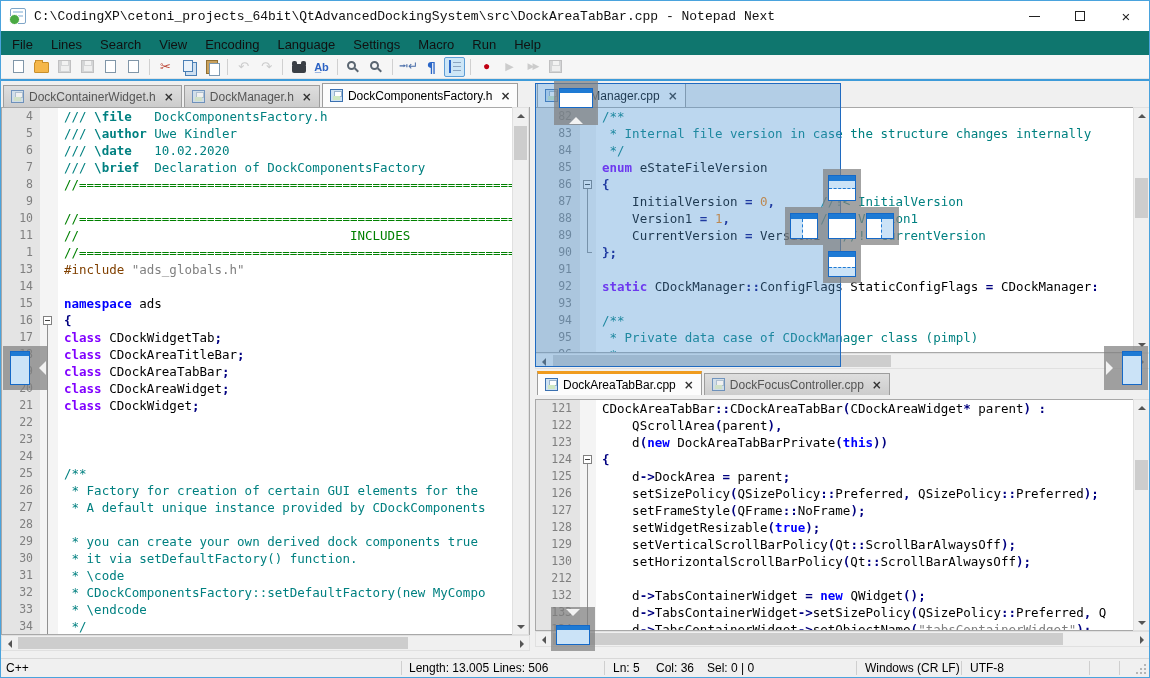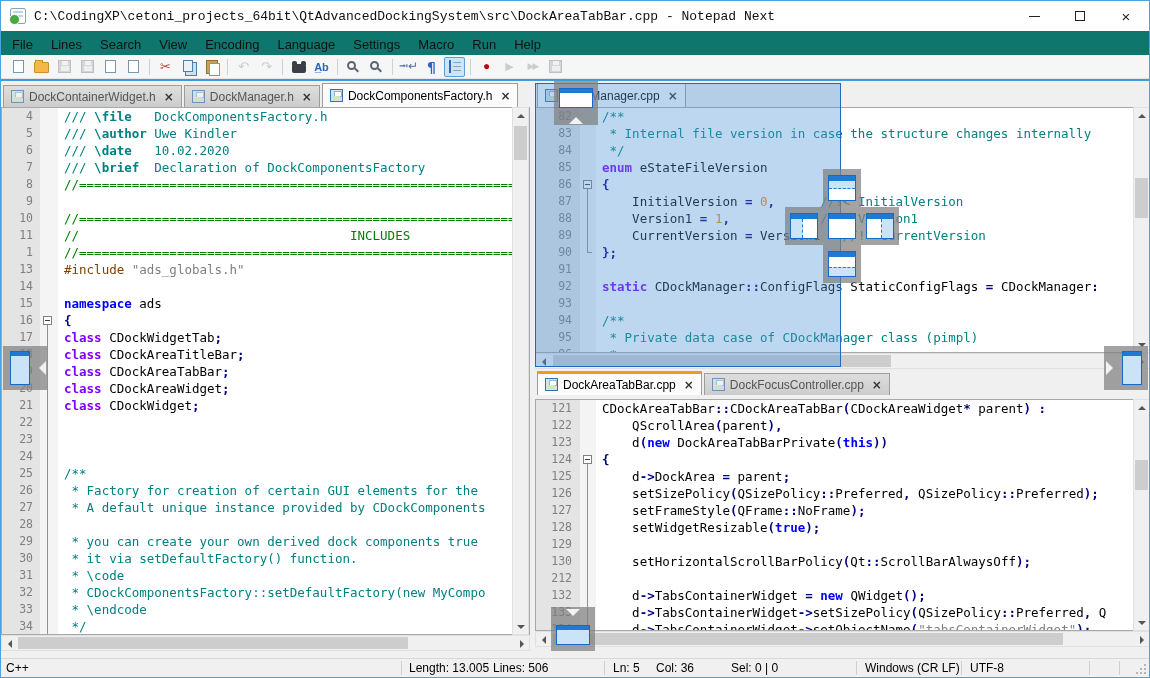--- a/index.html
+++ b/index.html
@@ -375,21 +375,21 @@
       </div>
     <div class="editor ed-right" style="left:534px;top:318px;width:599px;height:232px;" id="ed-bottomRight">
         <div class="cline"><span class="lnum">121</span><span class="fold"></span><span class="codetext"><span class="id">CDockAreaTabBar</span><span class="op">::</span><span class="id">CDockAreaTabBar</span><span class="op">(</span><span class="id">CDockAreaWidget</span><span class="op">*</span><span class="id"> parent</span><span class="op">) :</span></span></div>
         <div class="cline"><span class="lnum">122</span><span class="fold"></span><span class="codetext"><span class="id">    QScrollArea</span><span class="op">(</span><span class="id">parent</span><span class="op">),</span></span></div>
         <div class="cline"><span class="lnum">123</span><span class="fold"></span><span class="codetext"><span class="id">    d</span><span class="op">(</span><span class="kw">new</span><span class="id"> DockAreaTabBarPrivate</span><span class="op">(</span><span class="kw">this</span><span class="op">))</span></span></div>
         <div class="cline"><span class="lnum">124</span><span class="fold"><span class="fbox"></span><span class="ftail"></span></span><span class="codetext"><span class="op">{</span></span></div>
         <div class="cline"><span class="lnum">125</span><span class="fold"><span class="fline"></span></span><span class="codetext"><span class="id">    d</span><span class="op">-&gt;</span><span class="id">DockArea </span><span class="op">=</span><span class="id"> parent</span><span class="op">;</span></span></div>
         <div class="cline"><span class="lnum">126</span><span class="fold"><span class="fline"></span></span><span class="codetext"><span class="id">    setSizePolicy</span><span class="op">(</span><span class="id">QSizePolicy</span><span class="op">::</span><span class="id">Preferred</span><span class="op">,</span><span class="id"> QSizePolicy</span><span class="op">::</span><span class="id">Preferred</span><span class="op">);</span></span></div>
         <div class="cline"><span class="lnum">127</span><span class="fold"><span class="fline"></span></span><span class="codetext"><span class="id">    setFrameStyle</span><span class="op">(</span><span class="id">QFrame</span><span class="op">::</span><span class="id">NoFrame</span><span class="op">);</span></span></div>
         <div class="cline"><span class="lnum">128</span><span class="fold"><span class="fline"></span></span><span class="codetext"><span class="id">    setWidgetResizable</span><span class="op">(</span><span class="kw">true</span><span class="op">);</span></span></div>
-        <div class="cline"><span class="lnum">129</span><span class="fold"><span class="fline"></span></span></div>
+        <div class="cline"><span class="lnum">129</span><span class="fold"><span class="fline"></span></span><span class="codetext"><span class="id">    setVerticalScrollBarPolicy</span><span class="op">(</span><span class="id">Qt</span><span class="op">::</span><span class="id">ScrollBarAlwaysOff</span><span class="op">);</span></span></div>
         <div class="cline"><span class="lnum">130</span><span class="fold"><span class="fline"></span></span><span class="codetext"><span class="id">    setHorizontalScrollBarPolicy</span><span class="op">(</span><span class="id">Qt</span><span class="op">::</span><span class="id">ScrollBarAlwaysOff</span><span class="op">);</span></span></div>
         <div class="cline"><span class="lnum">212</span><span class="fold"><span class="fline"></span></span><span class="codetext"></span></div>
         <div class="cline"><span class="lnum">132</span><span class="fold"><span class="fline"></span></span><span class="codetext"><span class="id">    d</span><span class="op">-&gt;</span><span class="id">TabsContainerWidget </span><span class="op">=</span><span class="kw"> new</span><span class="id"> QWidget</span><span class="op">();</span></span></div>
         <div class="cline"><span class="lnum">133</span><span class="fold"><span class="fline"></span></span><span class="codetext"><span class="id">    d</span><span class="op">-&gt;</span><span class="id">TabsContainerWidget</span><span class="op">-&gt;</span><span class="id">setSizePolicy</span><span class="op">(</span><span class="id">QSizePolicy</span><span class="op">::</span><span class="id">Preferred</span><span class="op">,</span><span class="id"> Q</span></span></div>
         <div class="cline"><span class="lnum">134</span><span class="fold"><span class="fline"></span></span><span class="codetext"><span class="id">    d</span><span class="op">-&gt;</span><span class="id">TabsContainerWidget</span><span class="op">-&gt;</span><span class="id">setObjectName</span><span class="op">(</span><span class="str">"tabsContainerWidget"</span><span class="op">);</span></span></div>
       </div>
     <div class="vscroll" style="left:1132px;top:318px;height:232px;">
       <div class="sarrow" style="top:0;left:0;">
           <span class="tri up"></span>
         </div>
@@ -453,21 +453,21 @@
   </div>
 
   <div class="statusbar">
     <span class="sb-item" style="left:5px;">C++</span>
     <span class="sb-sep" style="left:400px;"></span>
     <span class="sb-item" style="left:408px;">Length: 13.005</span>
     <span class="sb-item" style="left:492px;">Lines: 506</span>
     <span class="sb-sep" style="left:603px;"></span>
     <span class="sb-item" style="left:612px;">Ln: 5</span>
     <span class="sb-item" style="left:655px;">Col: 36</span>
-    <span class="sb-item" style="left:730px;">Sel: 0 | 0</span>
+    <span class="sb-item" style="left:706px;">Sel: 0 | 0</span>
     <span class="sb-sep" style="left:855px;"></span>
     <span class="sb-item" style="left:864px;">Windows (CR LF)</span>
     <span class="sb-sep" style="left:960px;"></span>
     <span class="sb-item" style="left:969px;">UTF-8</span>
     <span class="sb-sep" style="left:1088px;"></span>
     <span class="sb-sep" style="left:1118px;"></span>
     <span class="grip"></span>
   </div>
 </div>
 

